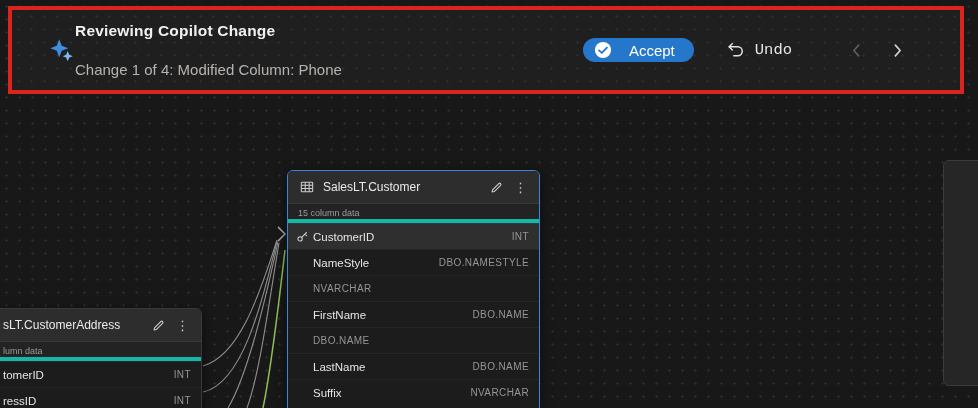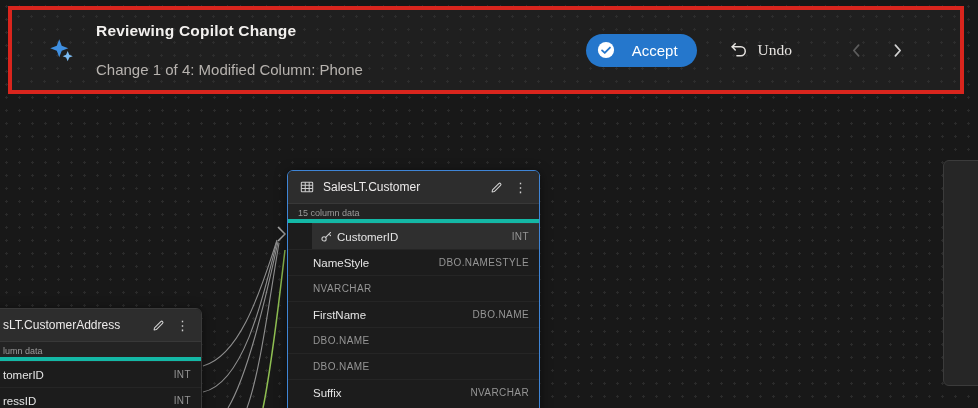--- a/index.html
+++ b/index.html
@@ -21,33 +21,33 @@
     position:absolute; left:8px; top:6px; width:956px; height:88px;
     border:4px solid var(--alert-red, #d9251d);
     background-color:#1f1f1f;
     background-image:radial-gradient(circle, #2d2d2d 1px, transparent 1.4px);
     background-size:13px 13px;
     display:flex; align-items:center;
     padding:0 52px 0 36px;
     z-index:10;
   }
   .sparkle { flex:0 0 auto; display:flex; align-items:center; }
-  .banner-titles { display:flex; flex-direction:column; gap:21px; margin-left:21px; min-width:0; }
+  .banner-titles { display:flex; flex-direction:column; gap:21px; min-width:0; }
   .banner-title { font-size:15.5px; font-weight:700; color:#f2f0ee; letter-spacing:.2px; white-space:nowrap; }
   .banner-sub { font-size:15px; color:#b7b3af; white-space:nowrap; }
   .banner-actions { margin-left:auto; display:flex; align-items:center; }
   .accept-btn {
-    display:flex; align-items:center; gap:17px; height:33px; padding:0 19px 0 11px;
+    display:flex; align-items:center; gap:17px; height:24px; padding:0 19px 0 11px;
     background:var(--accent-blue, #2577cc); border:none; border-radius:17px;
     color:#fff; font-size:15px; font-family:inherit; cursor:pointer;
   }
   .undo-btn {
     display:flex; align-items:center; gap:9px; margin-left:26px;
     background:transparent; border:none; color:#e8e5e2; font-size:15.5px;
-    font-family:Liberation Serif, serif; cursor:pointer;text-align:center;
+    font-family:Liberation Mono, monospace; cursor:pointer;text-align:center;
   }
   .nav-btn { background:transparent; border:none; padding:2px; cursor:pointer; color:#d2d2d2; display:flex; align-items:center; }
   .nav-btn.prev { margin-left:48px; color:#5d5d5d; }
   .nav-btn.next { margin-left:20px; }
 
   
   .table-card {
     position:absolute; background:#1c1c1c; border:1px solid #3a3a3a; border-radius:6px;
     overflow:hidden; box-shadow:0 2px 12px rgba(0,0,0,.5); z-index:3;
   }
@@ -59,21 +59,21 @@
   .card-title { flex:1; color:#eceaea; font-size:12px; white-space:nowrap; overflow:hidden; }
   .card-meta {
     height:20px; line-height:19px; padding:0 10px; font-size:9px; color:#9c9c9c;
     background:#232323; border-top:1px solid #383838; border-bottom:4px solid #14b8a6;
     white-space:nowrap;
   }
   .trow {
     display:flex; align-items:center; height:26px; padding:0 10px 0 8px;
     background:#1c1c1c; border-top:1px solid rgba(255,255,255,.045); cursor:pointer;
   }
-  .trow.hl { background:#2f2f2f;margin-left:24px; }
+  .trow.hl { background:#2f2f2f; }
   .kcell { width:17px; display:inline-flex; align-items:center; }
   .cname { flex:1; color:#e4e4e4; font-size:11.5px; white-space:nowrap; }
   .ctype { font-size:10px; color:#959595; letter-spacing:.4px; white-space:nowrap; }
 
   .flush .card-header, .flush .card-meta { padding-left:12px; }
   .flush .trow { padding-left:12px; }
 
   .icon-btn { background:transparent; border:none; padding:0 2px; color:#cfcfcf; cursor:pointer; display:flex; align-items:center; }
   .dots { font-size:13px; color:#cfcfcf; line-height:1; }
 
@@ -195,20 +195,21 @@
           <span class="kcell"></span>
           <span class="cname">FirstName</span>
           <span class="ctype">DBO.NAME</span>
         </div>
         <div class="trow">
           <span class="kcell"></span>
           <span class="ctype">DBO.NAME</span>
         </div>
         <div class="trow">
           <span class="kcell"></span>
+          <span class="cname">LastName</span>
           <span class="ctype">DBO.NAME</span>
         </div>
         <div class="trow">
           <span class="kcell"></span>
           <span class="cname">Suffix</span>
           <span class="ctype">NVARCHAR</span>
         </div>
       </div>
   </div>
 

